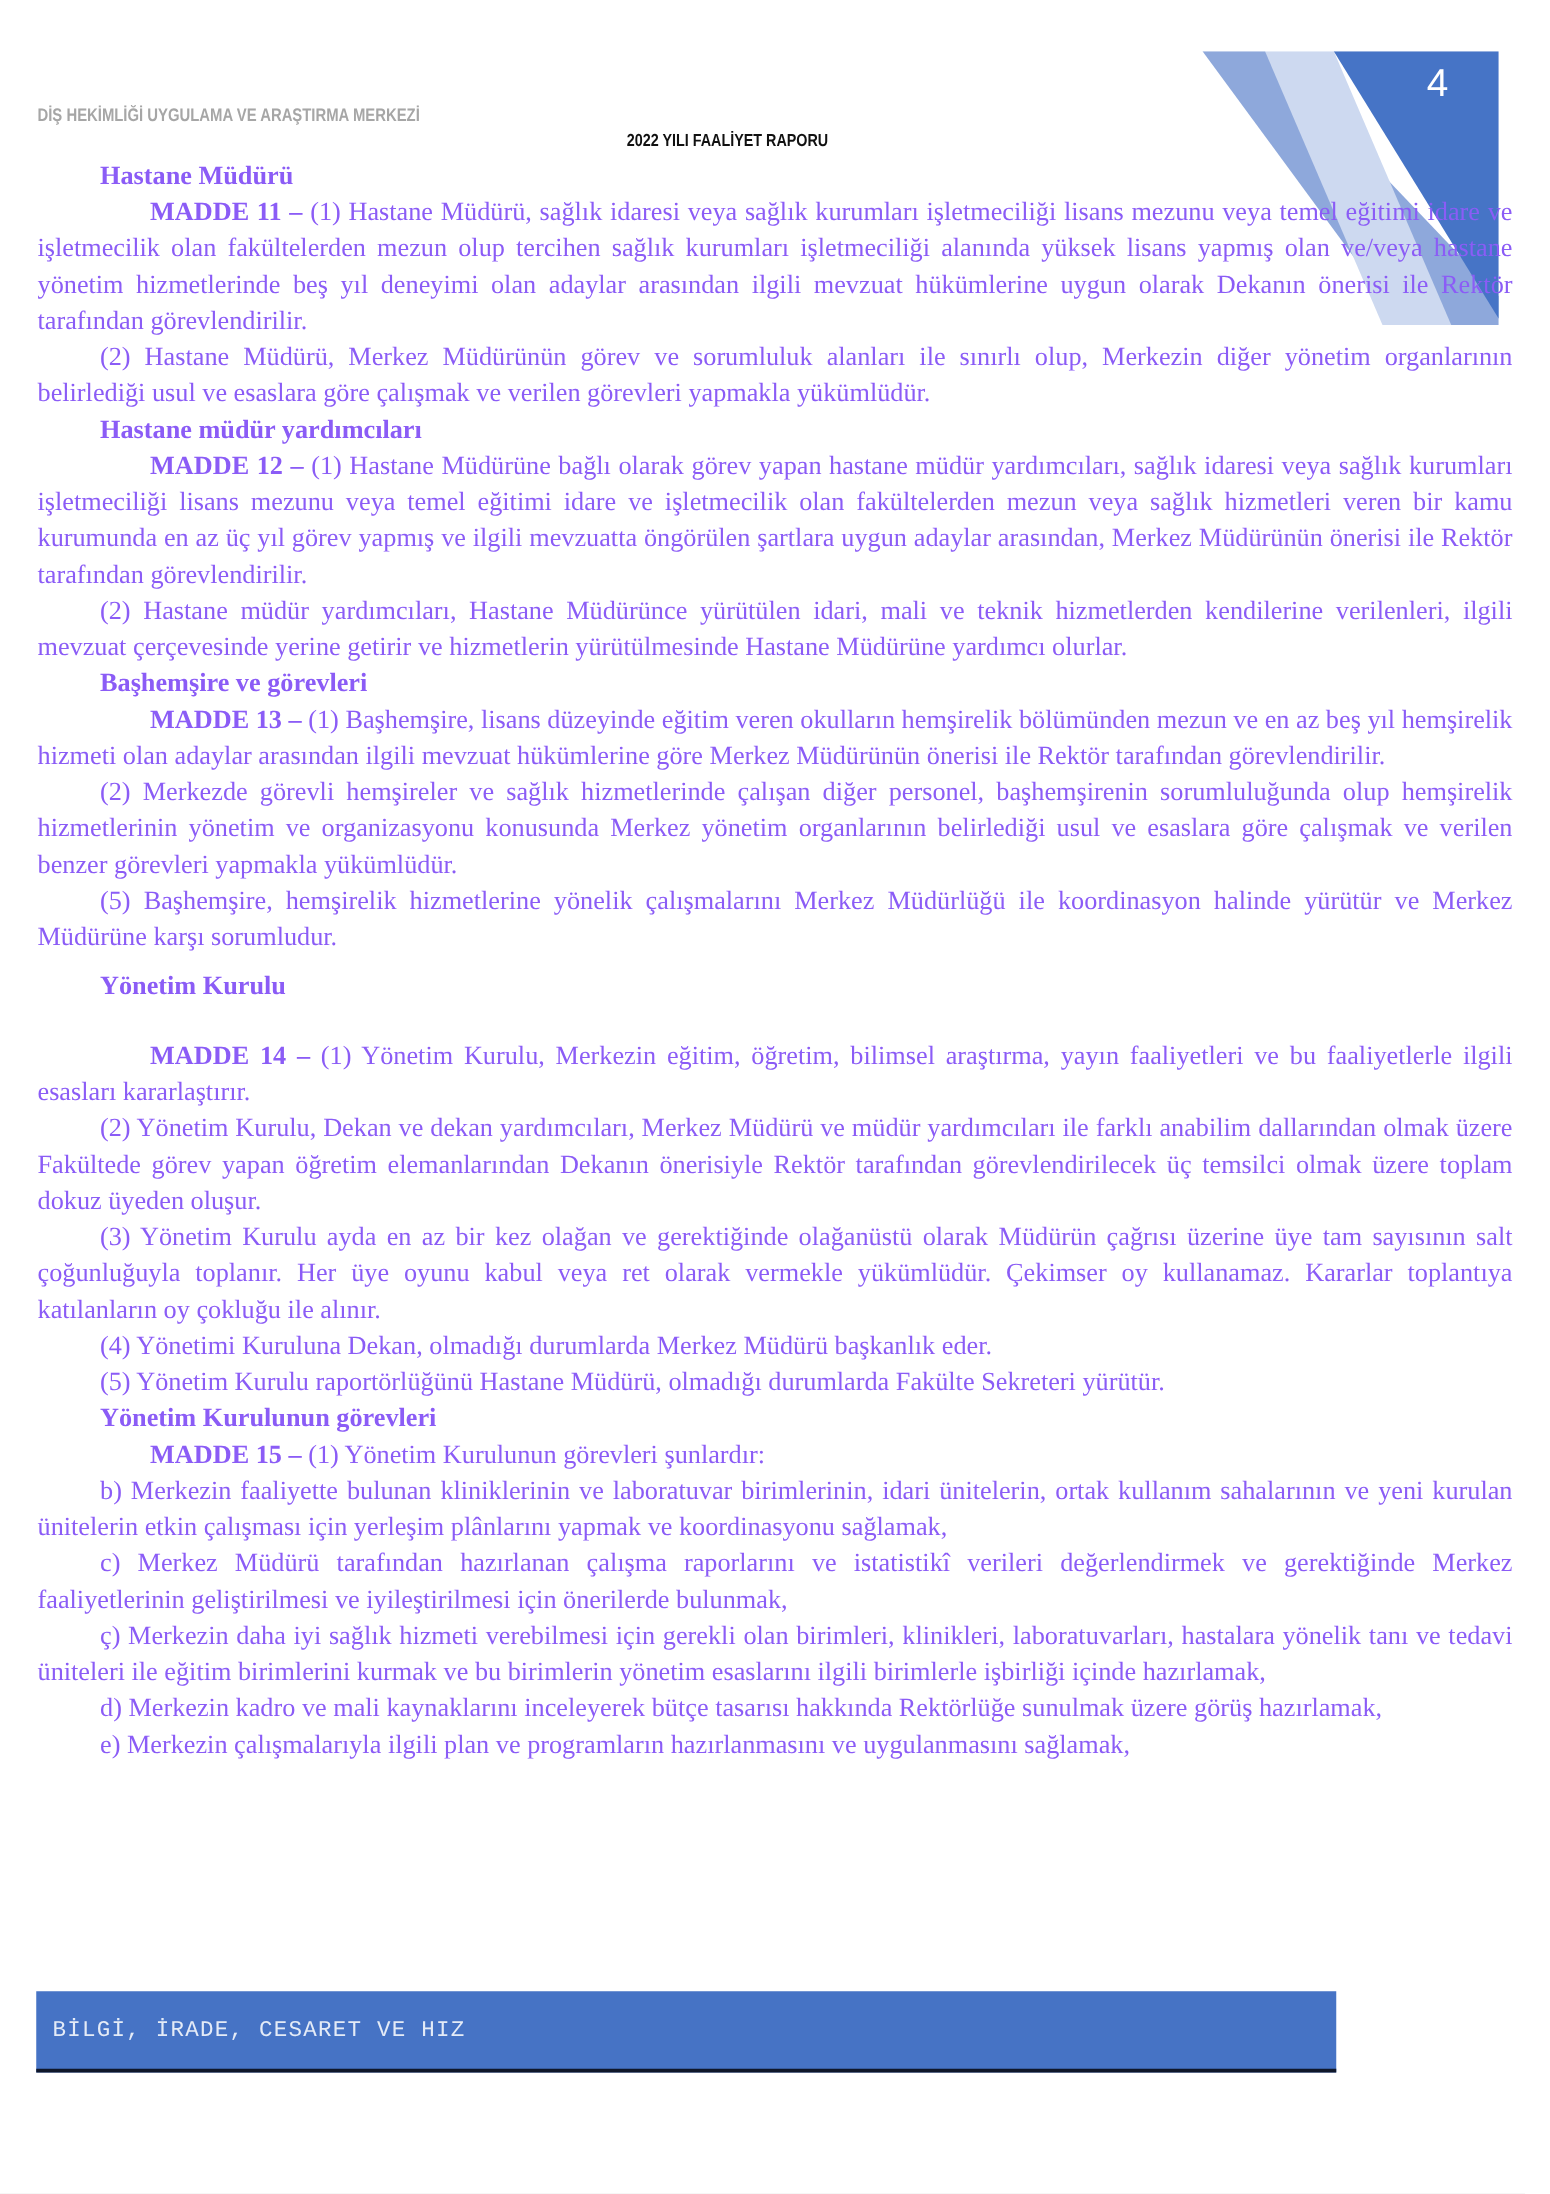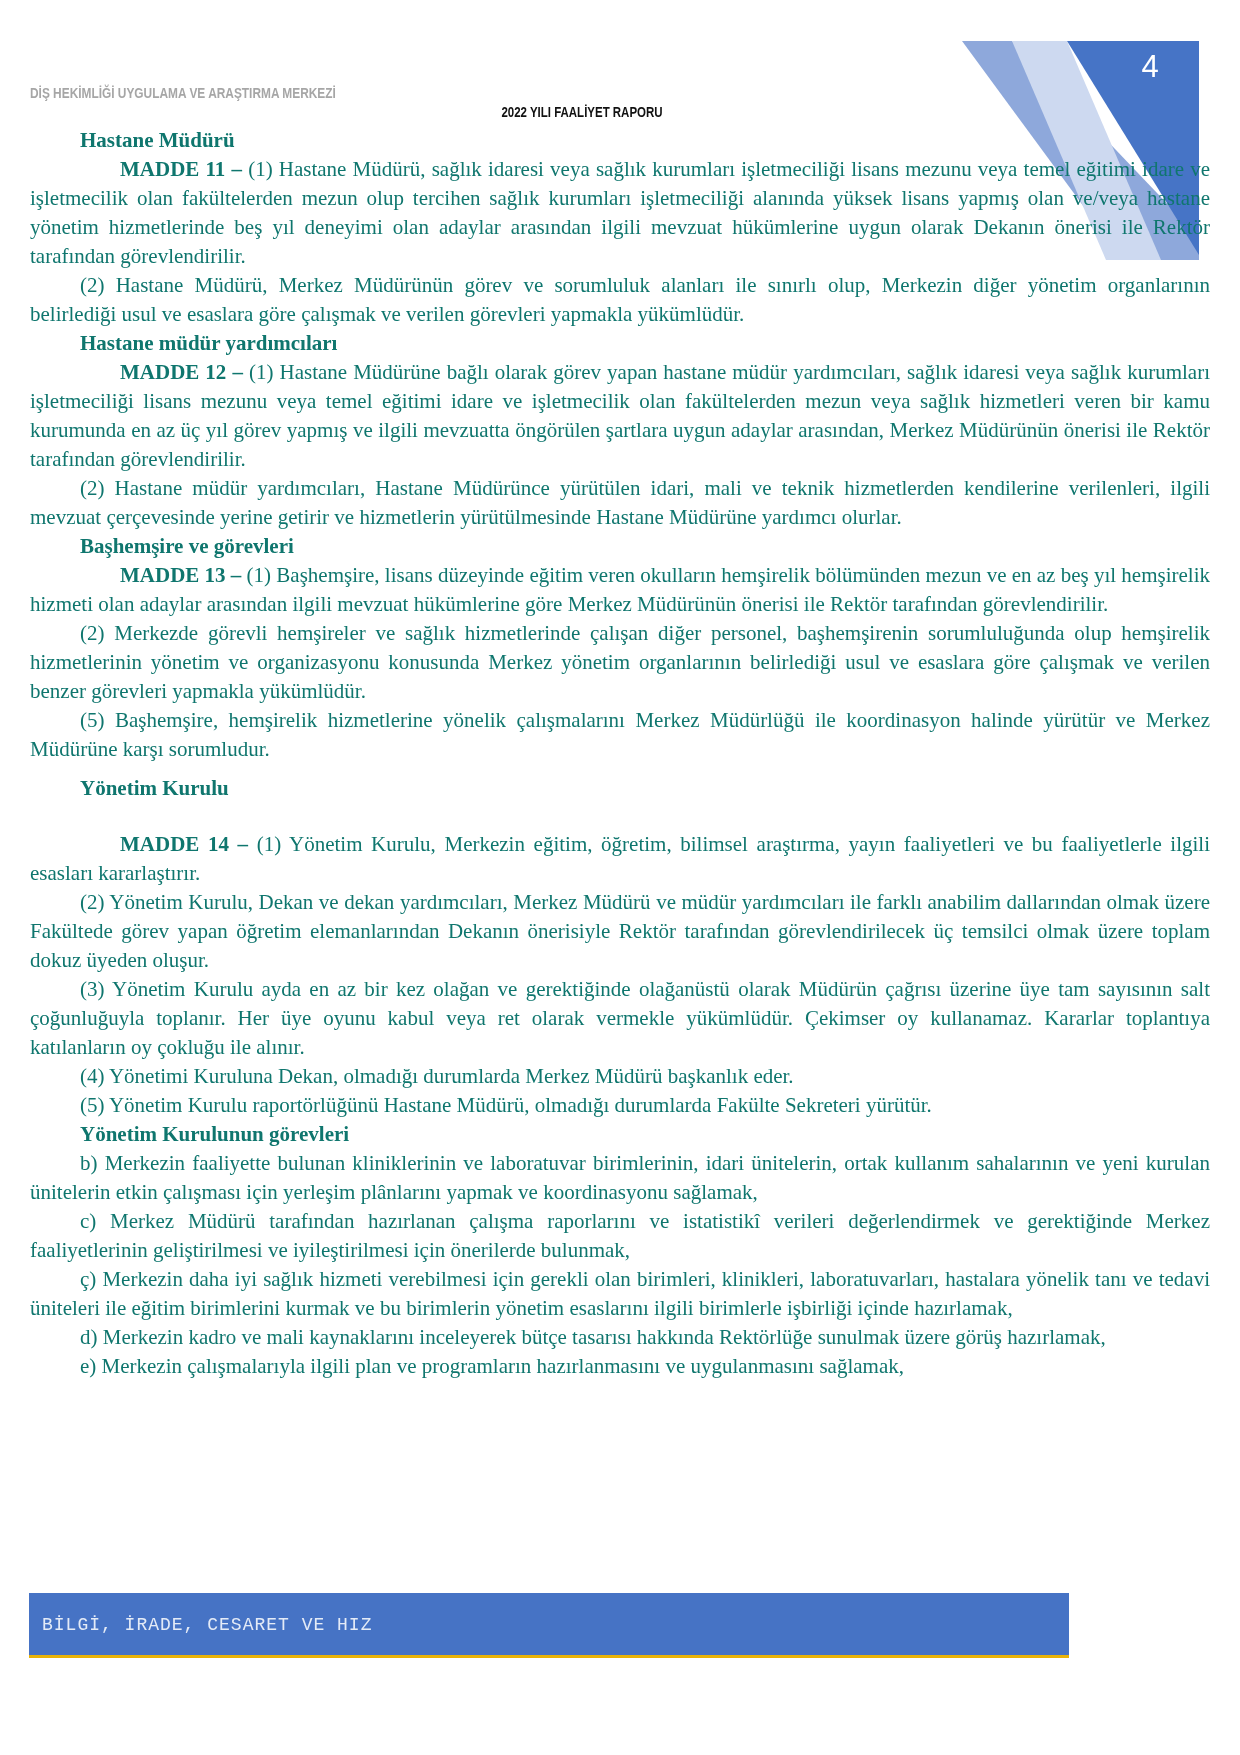--- a/index.html
+++ b/index.html
@@ -38,35 +38,35 @@
     text-align:center;
     font-family:"Liberation Sans", sans-serif;
     font-weight:700;font-size:14px;line-height:16px;
     color:#111111;white-space:nowrap;
     transform:scaleX(.82);
     z-index:2;
   }
   
   .doc-body{
     position:absolute;left:30px;top:126px;width:1180px;
-    font-size:21px;line-height:29px;color:#0f766e;
+    font-size:21px;line-height:29px;color:#8b5cf6;
     text-align:justify;
     z-index:1;
   }
   .doc-body p{margin:0;text-indent:50px;}
   .doc-body p.heading{
     font-weight:700;text-align:left;
   }
   .doc-body p.spaced{margin-top:10px;margin-bottom:27px;}
   .doc-body b.lead{font-weight:700;margin-left:40px;}
   
   .footer-bar{
     position:absolute;left:29px;top:1593px;width:1040px;height:62px;
     background:#4673c5;
-    border-bottom:3px solid #eab308;
+    border-bottom:3px solid #0f172a;
     box-sizing:content-box;
     z-index:2;
   }
   .footer-bar .motto{
     position:absolute;left:13px;top:22px;
     font-family:"Liberation Mono", monospace;
     font-size:18px;letter-spacing:1px;
     color:#e4ebf7;white-space:nowrap;
   }
 </style>
@@ -98,20 +98,21 @@
       <p class="para"><b class="lead">MADDE 13 – </b>(1) Başhemşire, lisans düzeyinde eğitim veren okulların hemşirelik bölümünden mezun ve en az beş yıl hemşirelik hizmeti olan adaylar arasından ilgili mevzuat hükümlerine göre Merkez Müdürünün önerisi ile Rektör tarafından görevlendirilir.</p>
       <p class="para">(2) Merkezde görevli hemşireler ve sağlık hizmetlerinde çalışan diğer personel, başhemşirenin sorumluluğunda olup hemşirelik hizmetlerinin yönetim ve organizasyonu konusunda Merkez yönetim organlarının belirlediği usul ve esaslara göre çalışmak ve verilen benzer görevleri yapmakla yükümlüdür.</p>
       <p class="para">(5) Başhemşire, hemşirelik hizmetlerine yönelik çalışmalarını Merkez Müdürlüğü ile koordinasyon halinde yürütür ve Merkez Müdürüne karşı sorumludur.</p>
       <p class="heading spaced">Yönetim Kurulu</p>
       <p class="para"><b class="lead">MADDE 14 – </b>(1) Yönetim Kurulu, Merkezin eğitim, öğretim, bilimsel araştırma, yayın faaliyetleri ve bu faaliyetlerle ilgili esasları kararlaştırır.</p>
       <p class="para">(2) Yönetim Kurulu, Dekan ve dekan yardımcıları, Merkez Müdürü ve müdür yardımcıları ile farklı anabilim dallarından olmak üzere Fakültede görev yapan öğretim elemanlarından Dekanın önerisiyle Rektör tarafından görevlendirilecek üç temsilci olmak üzere toplam dokuz üyeden oluşur.</p>
       <p class="para">(3) Yönetim Kurulu ayda en az bir kez olağan ve gerektiğinde olağanüstü olarak Müdürün çağrısı üzerine üye tam sayısının salt çoğunluğuyla toplanır. Her üye oyunu kabul veya ret olarak vermekle yükümlüdür. Çekimser oy kullanamaz. Kararlar toplantıya katılanların oy çokluğu ile alınır.</p>
       <p class="para">(4) Yönetimi Kuruluna Dekan, olmadığı durumlarda Merkez Müdürü başkanlık eder.</p>
       <p class="para">(5) Yönetim Kurulu raportörlüğünü Hastane Müdürü, olmadığı durumlarda Fakülte Sekreteri yürütür.</p>
       <p class="heading">Yönetim Kurulunun görevleri</p>
+      <p class="para"><b class="lead">MADDE 15 – </b>(1) Yönetim Kurulunun görevleri şunlardır:</p>
       <p class="para">b) Merkezin faaliyette bulunan kliniklerinin ve laboratuvar birimlerinin, idari ünitelerin, ortak kullanım sahalarının ve yeni kurulan ünitelerin etkin çalışması için yerleşim plânlarını yapmak ve koordinasyonu sağlamak,</p>
       <p class="para">c) Merkez Müdürü tarafından hazırlanan çalışma raporlarını ve istatistikî verileri değerlendirmek ve gerektiğinde Merkez faaliyetlerinin geliştirilmesi ve iyileştirilmesi için önerilerde bulunmak,</p>
       <p class="para">ç) Merkezin daha iyi sağlık hizmeti verebilmesi için gerekli olan birimleri, klinikleri, laboratuvarları, hastalara yönelik tanı ve tedavi üniteleri ile eğitim birimlerini kurmak ve bu birimlerin yönetim esaslarını ilgili birimlerle işbirliği içinde hazırlamak,</p>
       <p class="para">d) Merkezin kadro ve mali kaynaklarını inceleyerek bütçe tasarısı hakkında Rektörlüğe sunulmak üzere görüş hazırlamak,</p>
       <p class="para">e) Merkezin çalışmalarıyla ilgili plan ve programların hazırlanmasını ve uygulanmasını sağlamak,</p>
     </div>
 
   <div class="footer-bar">
     <span class="motto">BİLGİ, İRADE, CESARET VE HIZ</span>
   </div>

